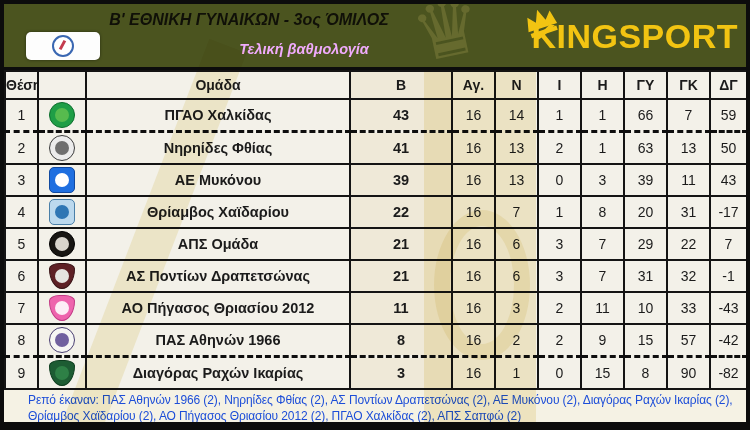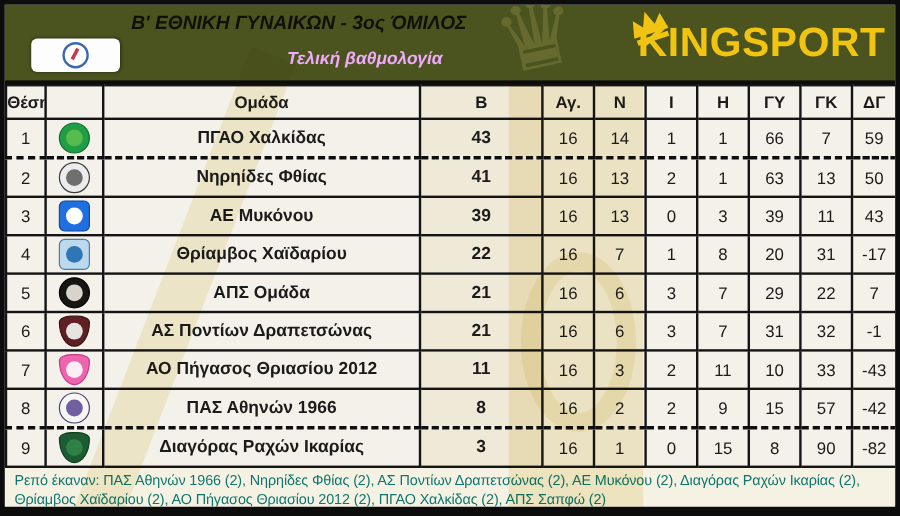--- a/index.html
+++ b/index.html
@@ -65,22 +65,22 @@
     display:inline-block; width:26px; height:26px; vertical-align:middle;
     background:var(--bg); border:1px solid var(--bd); position:relative; box-sizing:border-box;
   }
   .crest::after { content:""; position:absolute; inset:5px; border-radius:50%; background:var(--fg); }
   .shape-circle { border-radius:50%; }
   .shape-rounded { border-radius:5px; }
   .shape-shield { border-radius:40% 40% 50% 50% / 22% 22% 78% 78%; }
 
   
   .footer {
-    flex:1; background:#f5f2e4; padding:3px 8px 0 8px;
-    font-size:12px; line-height:1.32; letter-spacing:-.1px; color:#0f766e;
+    flex:1; background:#f5f2e4; padding:3px 8px 0 24px;
+    font-size:12px; line-height:1.32; letter-spacing:-.1px; color:#1d4ed8;
   }
 
   
   .wm { position:absolute; pointer-events:none; mix-blend-mode:multiply; }
   .wm-band  { left:420px; top:0; width:112px; height:100%; background:rgba(233,216,148,.38); }
   .wm-diag  { left:118px; top:-40px; width:40px; height:480px; background:rgba(233,216,148,.34); transform:rotate(21deg); }
   .wm-ring  { left:430px; top:140px; width:96px; height:150px; border:16px solid rgba(233,216,148,.30); border-radius:50%; box-sizing:border-box; }
 </style>
 </head>
 <body>

